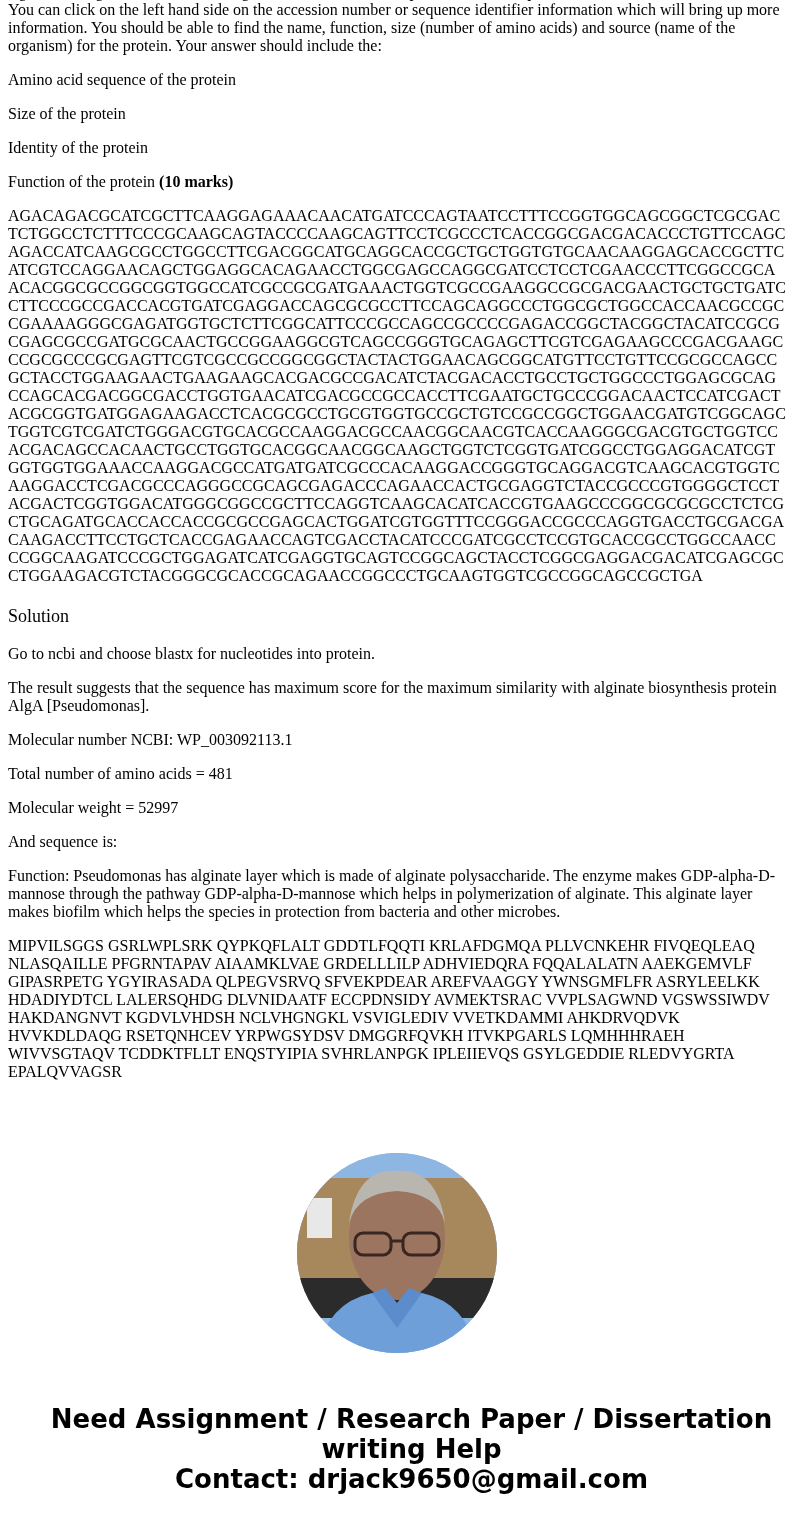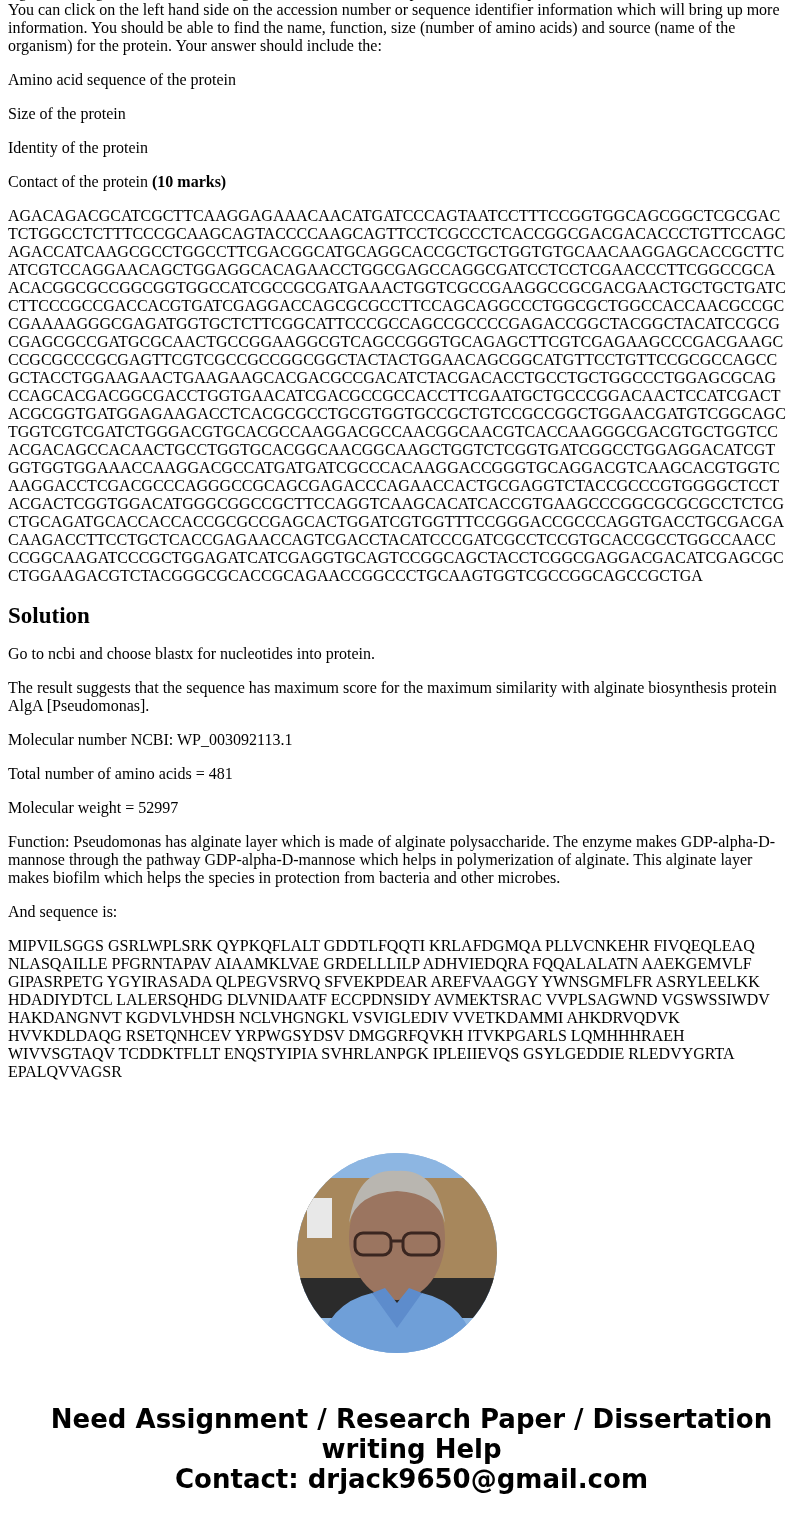--- a/index.html
+++ b/index.html
@@ -20,22 +20,22 @@
       top: -17px;
     }
     p { margin: 0 0 16px 0; }
     .intro { margin-bottom: 16px; }
     .dna {
       word-break: break-all;
       overflow-wrap: anywhere;
       margin-bottom: 16px;
     }
     h3.sol {
-      font-size: 23px;
-      font-weight: bold;
+      font-size: 18px;
+      font-weight: normal;
       margin: 20px 0 18px 0;
       line-height: 22px;
     }
     .protein { margin-bottom: 16px; margin-top: 7px; }
     .avatar-wrap {
       position: absolute;
       left: 297px;
       top: 1153px;
       width: 200px;
       height: 200px;
@@ -61,33 +61,33 @@
   </style>
 </head>
 <body>
 
 <div class="page">
   <p class="intro">significant alignments" and following that, a list of what these proteins are. Your protein will be the first one on the list. You can click on the left hand side on the accession number or sequence identifier information which will bring up more information. You should be able to find the name, function, size (number of amino acids) and source (name of the organism) for the protein. Your answer should include the:</p>
 
   <p>Amino acid sequence of the protein</p>
   <p>Size of the protein</p>
   <p>Identity of the protein</p>
-  <p><span>Contact of the protein</span> <b>(10 marks)</b></p>
+  <p><span>Function of the protein</span> <b>(10 marks)</b></p>
 
   <p class="dna">AGACAGACGCATCGCTTCAAGGAGAAACAACATGATCCCAGTAATCCTTTCCGGTGGCAGCGGCTCGCGACTCTGGCCTCTTTCCCGCAAGCAGTACCCCAAGCAGTTCCTCGCCCTCACCGGCGACGACACCCTGTTCCAGCAGACCATCAAGCGCCTGGCCTTCGACGGCATGCAGGCACCGCTGCTGGTGTGCAACAAGGAGCACCGCTTCATCGTCCAGGAACAGCTGGAGGCACAGAACCTGGCGAGCCAGGCGATCCTCCTCGAACCCTTCGGCCGCAACACGGCGCCGGCGGTGGCCATCGCCGCGATGAAACTGGTCGCCGAAGGCCGCGACGAACTGCTGCTGATCCTTCCCGCCGACCACGTGATCGAGGACCAGCGCGCCTTCCAGCAGGCCCTGGCGCTGGCCACCAACGCCGCCGAAAAGGGCGAGATGGTGCTCTTCGGCATTCCCGCCAGCCGCCCCGAGACCGGCTACGGCTACATCCGCGCGAGCGCCGATGCGCAACTGCCGGAAGGCGTCAGCCGGGTGCAGAGCTTCGTCGAGAAGCCCGACGAAGCCCGCGCCCGCGAGTTCGTCGCCGCCGGCGGCTACTACTGGAACAGCGGCATGTTCCTGTTCCGCGCCAGCCGCTACCTGGAAGAACTGAAGAAGCACGACGCCGACATCTACGACACCTGCCTGCTGGCCCTGGAGCGCAGCCAGCACGACGGCGACCTGGTGAACATCGACGCCGCCACCTTCGAATGCTGCCCGGACAACTCCATCGACTACGCGGTGATGGAGAAGACCTCACGCGCCTGCGTGGTGCCGCTGTCCGCCGGCTGGAACGATGTCGGCAGCTGGTCGTCGATCTGGGACGTGCACGCCAAGGACGCCAACGGCAACGTCACCAAGGGCGACGTGCTGGTCCACGACAGCCACAACTGCCTGGTGCACGGCAACGGCAAGCTGGTCTCGGTGATCGGCCTGGAGGACATCGTGGTGGTGGAAACCAAGGACGCCATGATGATCGCCCACAAGGACCGGGTGCAGGACGTCAAGCACGTGGTCAAGGACCTCGACGCCCAGGGCCGCAGCGAGACCCAGAACCACTGCGAGGTCTACCGCCCGTGGGGCTCCTACGACTCGGTGGACATGGGCGGCCGCTTCCAGGTCAAGCACATCACCGTGAAGCCCGGCGCGCGCCTCTCGCTGCAGATGCACCACCACCGCGCCGAGCACTGGATCGTGGTTTCCGGGACCGCCCAGGTGACCTGCGACGACAAGACCTTCCTGCTCACCGAGAACCAGTCGACCTACATCCCGATCGCCTCCGTGCACCGCCTGGCCAACCCCGGCAAGATCCCGCTGGAGATCATCGAGGTGCAGTCCGGCAGCTACCTCGGCGAGGACGACATCGAGCGCCTGGAAGACGTCTACGGGCGCACCGCAGAACCGGCCCTGCAAGTGGTCGCCGGCAGCCGCTGA</p>
 
   <h3 class="sol">Solution</h3>
 
   <p>Go to ncbi and choose blastx for nucleotides into protein.</p>
   <p>The result suggests that the sequence has maximum score for the maximum similarity with alginate biosynthesis protein AlgA [Pseudomonas].</p>
   <p>Molecular number NCBI: WP_003092113.1</p>
   <p>Total number of amino acids = 481</p>
   <p>Molecular weight = 52997</p>
+  <p>And sequence is:</p>
   <p>Function: Pseudomonas has alginate layer which is made of alginate polysaccharide. The enzyme makes GDP-alpha-D-mannose through the pathway GDP-alpha-D-mannose which helps in polymerization of alginate. This alginate layer makes biofilm which helps the species in protection from bacteria and other microbes.</p>
-  <p>And sequence is:</p>
   <p class="protein">MIPVILSGGS GSRLWPLSRK QYPKQFLALT GDDTLFQQTI KRLAFDGMQA PLLVCNKEHR FIVQEQLEAQ NLASQAILLE PFGRNTAPAV AIAAMKLVAE GRDELLLILP ADHVIEDQRA FQQALALATN AAEKGEMVLF GIPASRPETG YGYIRASADA QLPEGVSRVQ SFVEKPDEAR AREFVAAGGY YWNSGMFLFR ASRYLEELKK HDADIYDTCL LALERSQHDG DLVNIDAATF ECCPDNSIDY AVMEKTSRAC VVPLSAGWND VGSWSSIWDV HAKDANGNVT KGDVLVHDSH NCLVHGNGKL VSVIGLEDIV VVETKDAMMI AHKDRVQDVK HVVKDLDAQG RSETQNHCEV YRPWGSYDSV DMGGRFQVKH ITVKPGARLS LQMHHHRAEH WIVVSGTAQV TCDDKTFLLT ENQSTYIPIA SVHRLANPGK IPLEIIEVQS GSYLGEDDIE RLEDVYGRTA EPALQVVAGSR</p>
 </div>
 
 <div class="avatar-wrap">
   <svg width="200" height="200" viewBox="0 0 200 200">
     <rect x="0" y="0" width="200" height="200" fill="#8db6e2"></rect>
     <rect x="0" y="25" width="200" height="110" fill="#a7875c"></rect>
     <rect x="10" y="45" width="25" height="40" fill="#e8e8e8"></rect>
     <rect x="0" y="125" width="200" height="40" fill="#2b2b2b"></rect>
     <ellipse cx="100" cy="85" rx="48" ry="62" fill="#9b7560"></ellipse>

